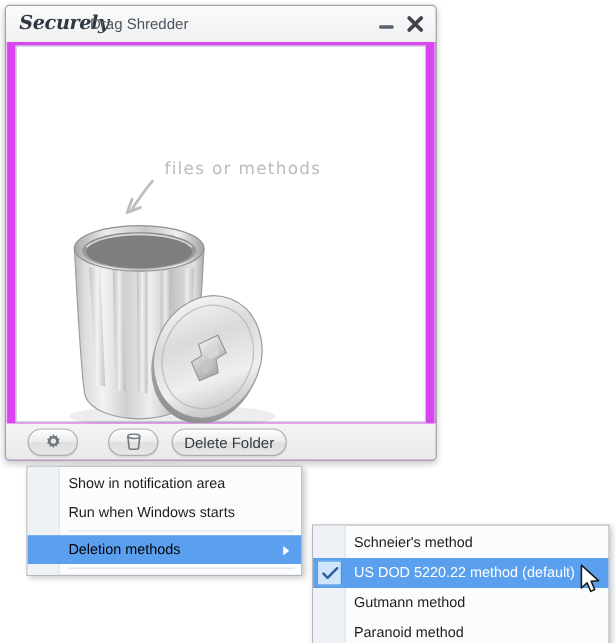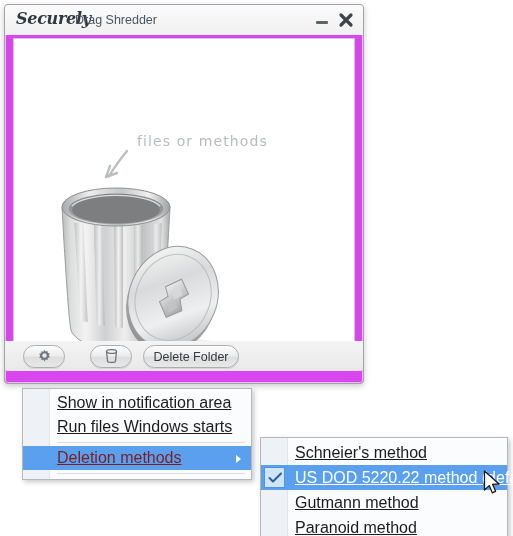--- a/index.html
+++ b/index.html
@@ -99,21 +99,21 @@
     left: 30px;
     top: 140px;
     width: 205px;
     height: 180px;
   }
 
   
   #toolbar {
     position: absolute;
     left: 0;
-    bottom: 12px;
+    bottom: 0;
     right: 0;
     height: 30px;
     background: linear-gradient(to bottom, #f4f4f4 0%, #e9e9e9 100%);
     border-radius: 0 0 3px 3px;
   }
   .tbtn {
     position: absolute;
     top: 4px;
     height: 23px;
     border: 1px solid #a9aeb3;
@@ -151,29 +151,28 @@
     left: 0; top: 0; bottom: 0;
     width: 26px;
     background: #eef1f5;
     border-right: 1px solid #e2e5e9;
   }
   .mi {
     position: relative;
     height: 24px;
     line-height: 24px;
     padding-left: 34px;
-    font-size: 16px;
+    font-size: 12px;
     color: #1c1c1c;
     cursor: default;
     white-space: nowrap;
-    text-decoration: underline;
   }
   .mi.sel {
     background: #5aa0ef;
-    color: #7f1d1d;
+    color: #000000;
   }
   .mi .arrow {
     position: absolute;
     right: 10px;
     top: 9px;
     width: 0; height: 0;
     border-left: 5px solid #ffffff;
     border-top: 4px solid transparent;
     border-bottom: 4px solid transparent;
   }
@@ -343,21 +342,21 @@
         <path d="M1.5 2.5 L2.6 12.6 C2.8 13.6 10.2 13.6 10.4 12.6 L11.5 2.5" fill="none" stroke="#6e767e" stroke-width="1.3" stroke-linejoin="round"></path>
         <ellipse cx="6.5" cy="2.5" rx="5" ry="1.9" fill="none" stroke="#6e767e" stroke-width="1.3"></ellipse>
       </svg>
     </div>
     <div class="tbtn" id="btn-del-folder">Delete Folder</div>
   </div>
 </div>
 
 <div id="context-menu">
   <div class="mi">Show in notification area</div>
-  <div class="mi">Run files Windows starts</div>
+  <div class="mi">Run when Windows starts</div>
   <div class="msep"></div>
   <div class="mi sel">
     <span>Deletion methods</span>
     <span class="arrow"></span>
   </div>
   <div class="msep"></div>
 </div>
 
 <div id="submenu">
   <div class="mi">Schneier's method</div>

